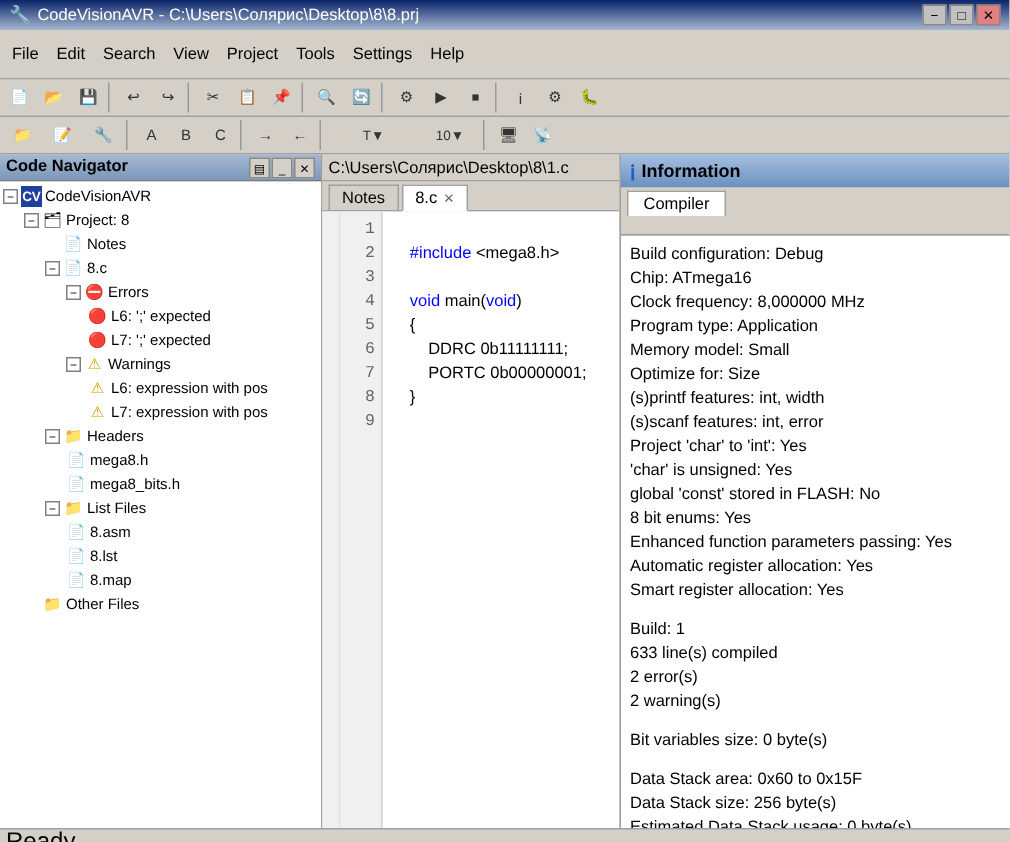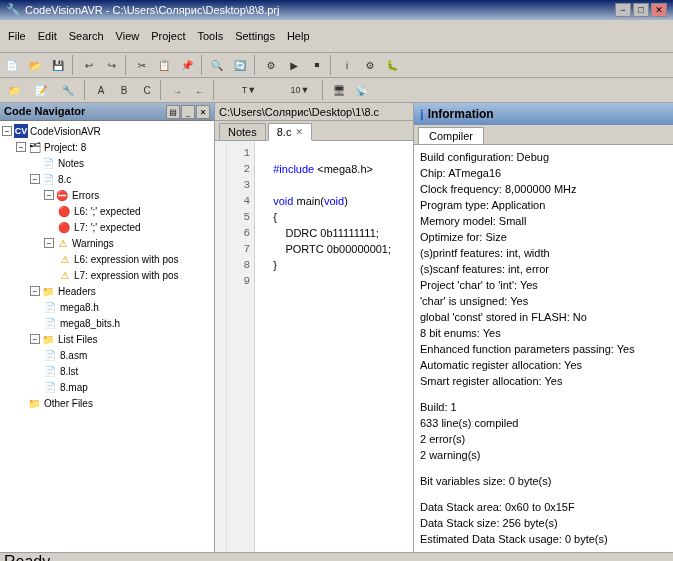--- a/index.html
+++ b/index.html
@@ -198,21 +198,21 @@
       font-weight: bold;
       display: flex;
       align-items: center;
       gap: 4px;
       height: 22px;
     }
     .info-icon { color: #2060c0; font-size: 14px; }
     .info-tab-bar {
       background: #d4d0c8;
       border-bottom: 1px solid #a0a0a0;
-      padding: 2px 4px 0;
+      padding: 2px 4px 12px;
       display: flex;
     }
     .info-tab {
       padding: 2px 10px;
       border: 1px solid #a0a0a0;
       border-bottom: none;
       background: white;
       font-size: 11px;
       cursor: pointer;
     }
@@ -430,21 +430,21 @@
       <div class="tree-item indent-1">
         <span style="width:12px; display:inline-block;"></span>
         <span class="tree-icon folder-icon">📁</span>
         <span class="tree-label">Other Files</span>
       </div>
     </div>
   </div>
 
   <div class="center-panel">
     <div class="path-bar">
-      <span>C:\Users\Солярис\Desktop\1\8.c</span>
+      <span>C:\Users\Солярис\Desktop\8\1.c</span>
     </div>
     <div class="tab-bar">
       <div class="tab">
         <span>Notes</span>
       </div>
       <div class="tab active">
         <span>8.c</span>
         <span class="tab-close">✕</span>
       </div>
     </div>

